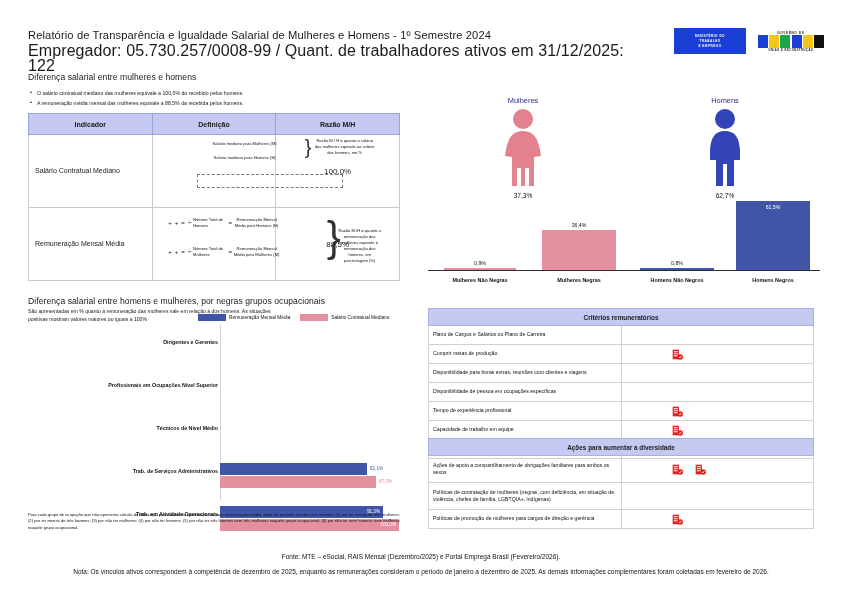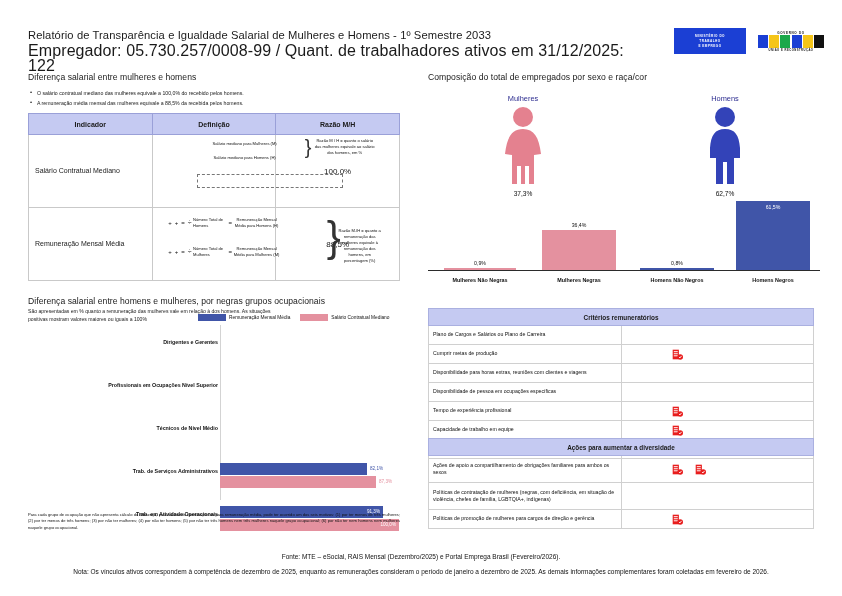--- a/index.html
+++ b/index.html
@@ -72,21 +72,21 @@
   .occlabel{position:absolute;right:0;width:180px;text-align:right;font-size:5.3px;font-weight:bold;color:#111;}
   .occbars{position:absolute;left:192px;right:0;}
   .bar{height:12px;position:relative;margin-bottom:1px;}
   .barval{position:absolute;font-size:4.6px;line-height:12px;}
   .axisline{position:absolute;left:192px;top:0;bottom:0;width:1px;background:#d3d3d3;}
 
   .footnote{position:absolute;left:28px;top:512px;width:372px;font-size:4.1px;line-height:6.4px;color:#111;text-align:justify;}
 
   
   .rightcol{position:absolute;left:428px;top:72px;width:386px;}
-  .peoplerow{position:relative;height:130px;margin-top:4px;text-decoration:underline;}
+  .peoplerow{position:relative;height:130px;margin-top:16px;text-decoration:underline;}
   .pcell{position:absolute;width:150px;text-align:center;}
   .pcell .ttl{font-size:7.4px;color:#2b2b8f;margin-bottom:3px;}
   .pcell .pct{font-size:6.6px;color:#111;margin-top:2px;}
 
   .barchart{position:absolute;left:428px;top:196px;width:392px;height:88px;}
   .bc-axis{position:absolute;left:0;right:0;bottom:13px;height:1px;background:#2b2b2b;}
   .bcbar{position:absolute;bottom:14px;}
   .bclab{position:absolute;bottom:1px;font-size:5.4px;font-weight:bold;color:#111;text-align:center;}
   .bcval{position:absolute;font-size:5.2px;text-align:center;}
 
@@ -99,21 +99,21 @@
 
   .src{position:absolute;left:60px;top:551px;width:722px;text-align:center;font-size:6.5px;color:#111;line-height:11px;}
   .note{position:absolute;left:28px;top:566px;width:786px;text-align:center;font-size:6.5px;color:#111;line-height:11px;}
 </style>
 </head>
 <body>
 
 <div class="page">
 
   <div class="hdr">
-    <div class="l1">Relatório de Transparência e Igualdade Salarial de Mulheres e Homens - 1º Semestre 2033</div>
+    <div class="l1">Relatório de Transparência e Igualdade Salarial de Mulheres e Homens - 1º Semestre 2024</div>
     <div class="l2">Empregador: 05.730.257/0008-99 / Quant. de trabalhadores ativos em 31/12/2025: 122</div>
   </div>
 
   <div class="logos">
     <div class="logo-mte">
       <span>MINISTÉRIO DO</span>
       <span>TRABALHO</span>
       <span>E EMPREGO</span>
     </div>
     <div class="logo-gov">
@@ -263,21 +263,20 @@
             <span class="barval" style="right:3px;color:#ffffff">100,0%</span>
           </div>
         </div>
       </div>
     </div>
   </div>
 
   <div class="footnote">Para cada grupo de ocupação que não apresenta cálculo da diferença, para salário de contratação ou para remuneração média, pode ter ocorrido um dos seis motivos: (1) por ter menos de três mulheres; (2) por ter menos de três homens; (3) por não ter mulheres; (4) por não ter homens; (5) por não ter três homens nem três mulheres naquele grupo ocupacional; (6) por não ter nem homens nem mulheres naquele grupo ocupacional.</div>
 
   <div class="rightcol">
-    <div class="sect-title">Composição do total de empregados por sexo e raça/cor</div>
 
     <div class="peoplerow">
       <div class="pcell" style="left:20px;top:8px;">
         <div class="ttl">Mulheres</div>
         <svg width="46" height="78" viewBox="0 0 46 78">
           <circle cx="23" cy="11" r="10" fill="#e4818f"></circle>
           <path d="M23 23 C12 23 7 31 5 48 L12 49 L12 78 L34 78 L34 49 L41 48 C39 31 34 23 23 23 Z" fill="#e4818f"></path>
           <rect x="17" y="60" width="4" height="18" fill="#ffffff"></rect>
           <rect x="25" y="60" width="4" height="18" fill="#ffffff"></rect>
         </svg>

